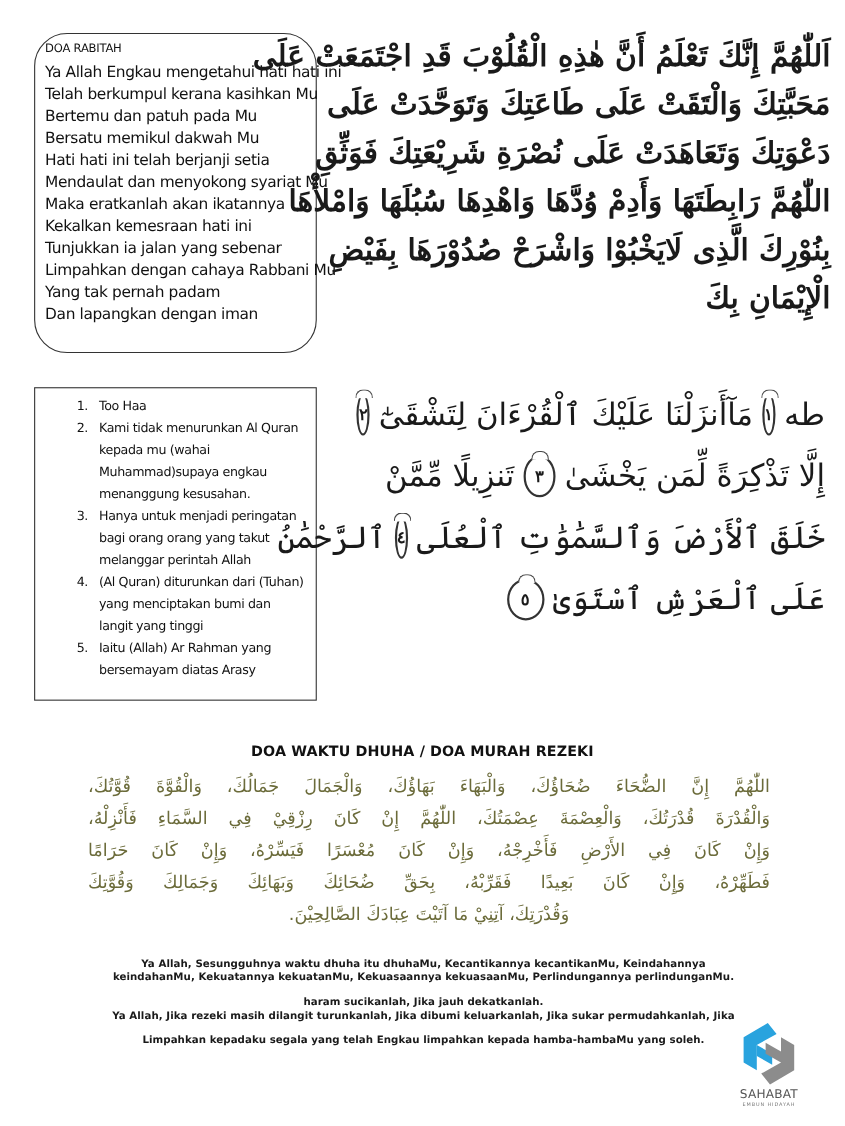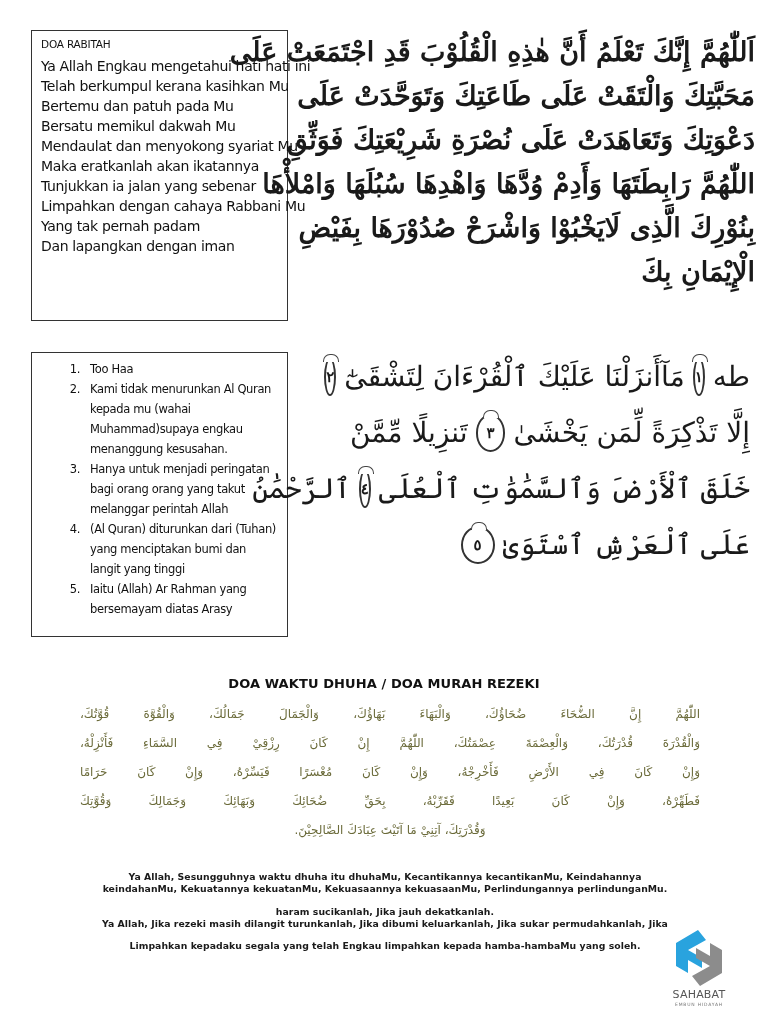--- a/index.html
+++ b/index.html
@@ -1,19 +1,19 @@
 <!DOCTYPE html>
 <html><head>
   <meta charset="utf-8">
   <style>
     html, body { margin: 0; padding: 0; background: #ffffff; }
     body { width: 768px; height: 1024px; position: relative; overflow: hidden; font-family: "Liberation Sans", sans-serif; color: #111; }
 
     .box { position: absolute; border: 1.5px solid #333; background: #fff; box-sizing: border-box; }
-    .box-rabitah { left: 31px; top: 30px; width: 257px; height: 291px; padding: 5px 9px; }
+    .box-rabitah { left: 31px; top: 30px; width: 257px; height: 291px; padding: 5px 9px; border-radius: 30px; }
     .box-toha { left: 31px; top: 352px; width: 257px; height: 285px; padding: 6px 8px 0 6px; }
 
     .rabitah-title { font-family: "DejaVu Sans", sans-serif; font-size: 10.5px; font-weight: normal; line-height: 16px; margin-bottom: 4px; letter-spacing: -0.2px; }
     .rabitah-line { font-family: "DejaVu Sans", sans-serif; font-size: 14px; line-height: 20px; letter-spacing: -0.35px; white-space: nowrap; }
 
     .toha-list { list-style: none; margin: 0; padding: 0; }
     .toha-item { display: flex; font-family: "DejaVu Sans", sans-serif; font-size: 11.5px; line-height: 20px; letter-spacing: -0.35px; }
     .toha-num { width: 22px; text-align: right; padding-right: 10px; flex: none; margin-left: 20px; }
     .toha-text { flex: 1; }
 
@@ -23,21 +23,21 @@
     .arabic-rabitah .line.last { text-align-last: right; }
 
     .arabic-toha { left: 350px; top: 350px; width: 400px; }
     .arabic-toha .line { font-size: 28px; line-height: 54px; height 54px; display: flex; flex-direction: row; align-items: center; justify-content: flex-start; gap: 8px; margin-bottom: 2px; }
     .ayah-marker { display: inline-flex; align-items: center; justify-content: center; width: 34px; height: 38px; border: 2.5px double #333; border-radius: 50%; font-size: 15px; font-weight: bold; direction: ltr; position: relative; box-sizing: border-box; }
     .ayah-marker::before { content: ""; position: absolute; top: -6px; left: 50%; width: 14px; height: 7px; margin-left: -7px; border: 1.5px solid #444; border-bottom: none; border-radius: 7px 7px 0 0; background: #fff; }
 
     .dhuha-title { position: absolute; left: 0; top: 676px; width: 768px; text-align: center; font-family: "DejaVu Sans", sans-serif; font-weight: bold; font-size: 13px; letter-spacing: 0.1px; }
 
     .arabic-dhuha { position: absolute; left: 80px; top: 700px; width: 620px; direction: rtl; text-align: center; font-family: "DejaVu Sans", sans-serif; color: #6b6b3a; }
-    .arabic-dhuha .line { font-size: 12px; line-height: 29px; height: 29px; white-space: nowrap; text-align: justify; text-align-last: justify; }
+    .arabic-dhuha .line { font-size: 16px; line-height: 29px; height: 29px; white-space: nowrap; text-align: justify; text-align-last: justify; }
     .arabic-dhuha .line.center { text-align-last: center; }
 
     .dhuha-para { position: absolute; left: 40px; width: 690px; text-align: center; font-family: "DejaVu Sans", sans-serif; font-size: 9.3px; line-height: 12px; font-weight: bold; color: #1a1a1a; letter-spacing: 0.05px; }
     .para-1 { top: 871px; }
     .para-2 { top: 906px; }
     .para-3 { top: 940px; }
 
     .logo { position: absolute; left: 668px; top: 928px; width: 62px; height: 90px; }
     .logo svg { display: block; }
     .logo-name { position: absolute; left: 0; top: 60px; width: 62px; text-align: center; font-family: "DejaVu Sans", sans-serif; font-size: 11px; letter-spacing: 0.2px; color: #555; }
@@ -46,22 +46,24 @@
 </head>
 <body>
 
 <div class="box box-rabitah">
   <div class="rabitah-title">DOA RABITAH</div>
   <div>
     <div class="rabitah-line">Ya Allah Engkau mengetahui hati hati ini</div>
     <div class="rabitah-line">Telah berkumpul kerana kasihkan Mu</div>
     <div class="rabitah-line">Bertemu dan patuh pada Mu</div>
     <div class="rabitah-line">Bersatu memikul dakwah Mu</div>
+    <div class="rabitah-line">Hati hati ini telah berjanji setia</div>
     <div class="rabitah-line">Mendaulat dan menyokong syariat Mu</div>
     <div class="rabitah-line">Maka eratkanlah akan ikatannya</div>
+    <div class="rabitah-line">Kekalkan kemesraan hati  ini</div>
     <div class="rabitah-line">Tunjukkan ia jalan yang sebenar</div>
     <div class="rabitah-line">Limpahkan dengan cahaya Rabbani Mu</div>
     <div class="rabitah-line">Yang tak pernah padam</div>
     <div class="rabitah-line">Dan lapangkan dengan iman</div>
   </div>
 </div>
 
 <div class="arabic arabic-rabitah">
   <div class="line">اَللّٰهُمَّ إِنَّكَ تَعْلَمُ أَنَّ هٰذِهِ الْقُلُوْبَ قَدِ اجْتَمَعَتْ عَلَى</div>
   <div class="line">مَحَبَّتِكَ وَالْتَقَتْ عَلَى طَاعَتِكَ وَتَوَحَّدَتْ عَلَى</div>

